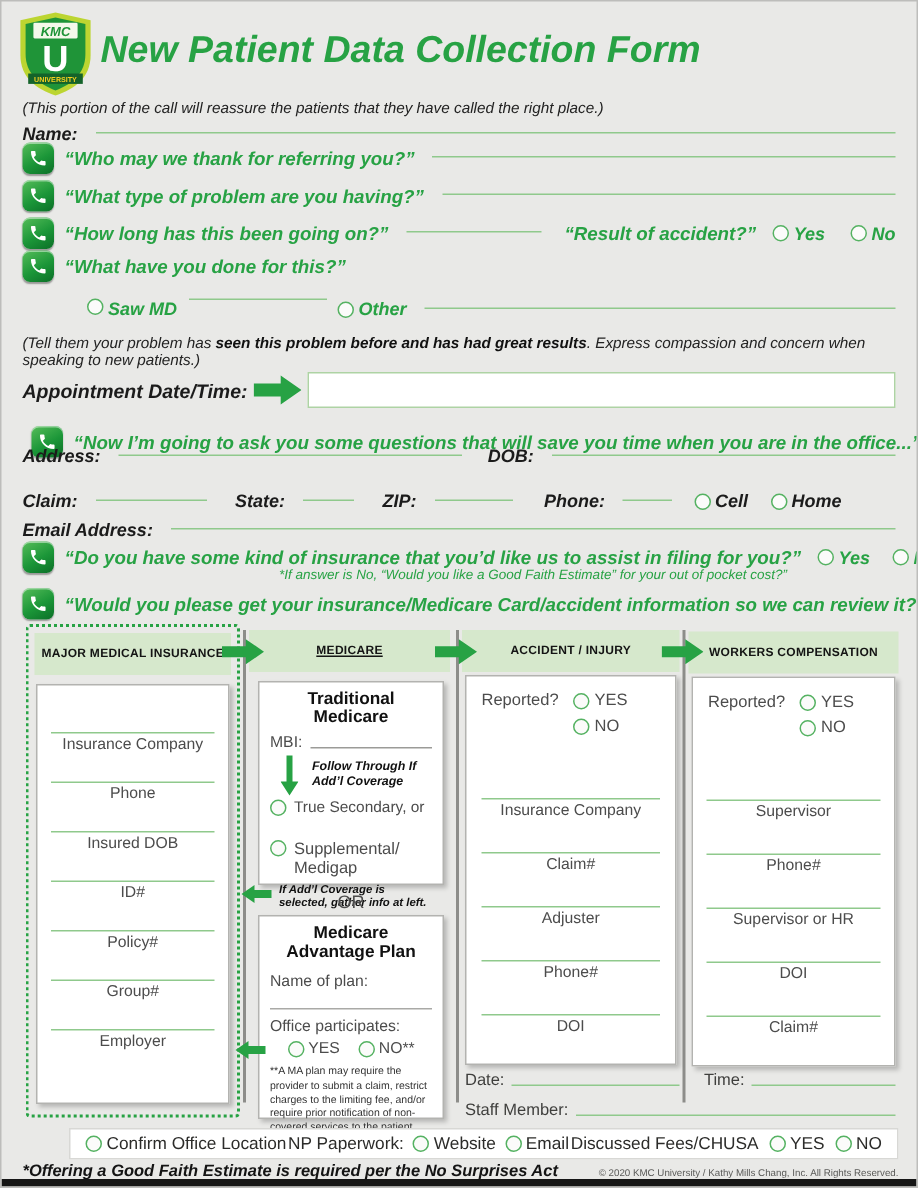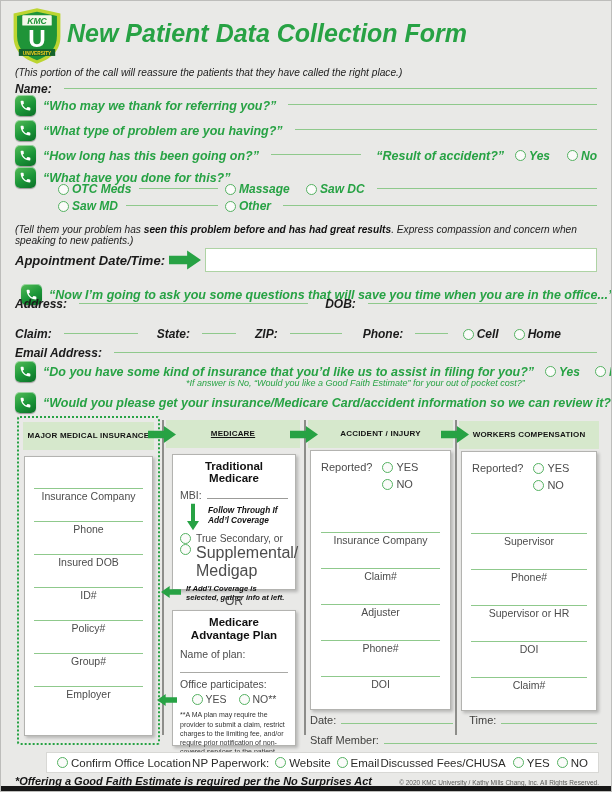--- a/index.html
+++ b/index.html
@@ -123,37 +123,23 @@
 
   <div class="qrow" style="left:14px;top:166px;">
     <span class="picon">
         <svg>
           <use href="#ph"></use>
         </svg>
       </span>
     <span class="gq">“What have you done for this?”</span>
   </div>
 
-  <div class="qrow" style="left:57px;top:181px;right:14px;">
-    <span style="display:flex;align-items:center;gap:3px;width:160px;">
-      <span class="radio"></span>
-      <span class="gq-sm">OTC Meds</span>
-      <span class="line"></span>
-    </span>
-    <span class="ropt" style="width:74px;">
-        <span class="radio"></span>
-        <span class="gq-sm">Massage</span>
-      </span>
-    <span class="radio"></span>
-    <span class="gq-sm" style="margin-left:-4px;">Saw DC</span>
-    <span class="line"></span>
-  </div>
 
   <div class="qrow" style="left:57px;top:198px;right:14px;">
-    <span style="display:flex;align-items:center;gap:3px;width:160px;">
+    <span style="display:flex;align-items:flex-start;gap:3px;width:160px;">
       <span class="radio"></span>
       <span class="gq-sm">Saw MD</span>
       <span class="line"></span>
     </span>
     <span class="radio"></span>
     <span class="gq-sm" style="margin-left:-4px;">Other</span>
     <span class="line"></span>
   </div>
 
   <div class="abs note-i" style="left:14px;top:223px;right:10px;">
@@ -297,21 +283,21 @@
         <div style="position:relative;height:30px;margin-top:2px;">
           <svg class="garrow" style="position:absolute;left:7px;top:0;width:12px;height:28px;">
               <use href="#arr-d"></use>
             </svg>
           <div class="small-bi" style="position:absolute;left:28px;top:3px;font-size:8.3px;line-height:1.2;">Follow Through If Add’l Coverage</div>
         </div>
         <div class="ropt" style="font-size:10.3px;color:var(--gray);gap:5px;">
             <span class="radio"></span>
             <span>True Secondary, or</span>
           </div>
-        <div class="ropt" style="font-size:16px;color:var(--gray);gap:5px;align-items:flex-start;margin-top:0;">
+        <div class="ropt" style="font-size:11px;color:var(--gray);gap:5px;align-items:flex-start;margin-top:16px;">
             <span class="radio"></span>
             <span style="width:82px;line-height:1.15;">Supplemental/ Medigap</span>
           </div>
         <div style="position:relative;margin-top:3px;">
           <svg class="garrow" style="position:absolute;left:-20px;top:2px;width:22px;height:12px;">
               <use href="#arr-l"></use>
             </svg>
           <div class="small-bi" style="font-size:7.6px;line-height:1.2;margin-left:6px;">If Add’l Coverage is selected, gather info at left.</div>
         </div>
       </div>

